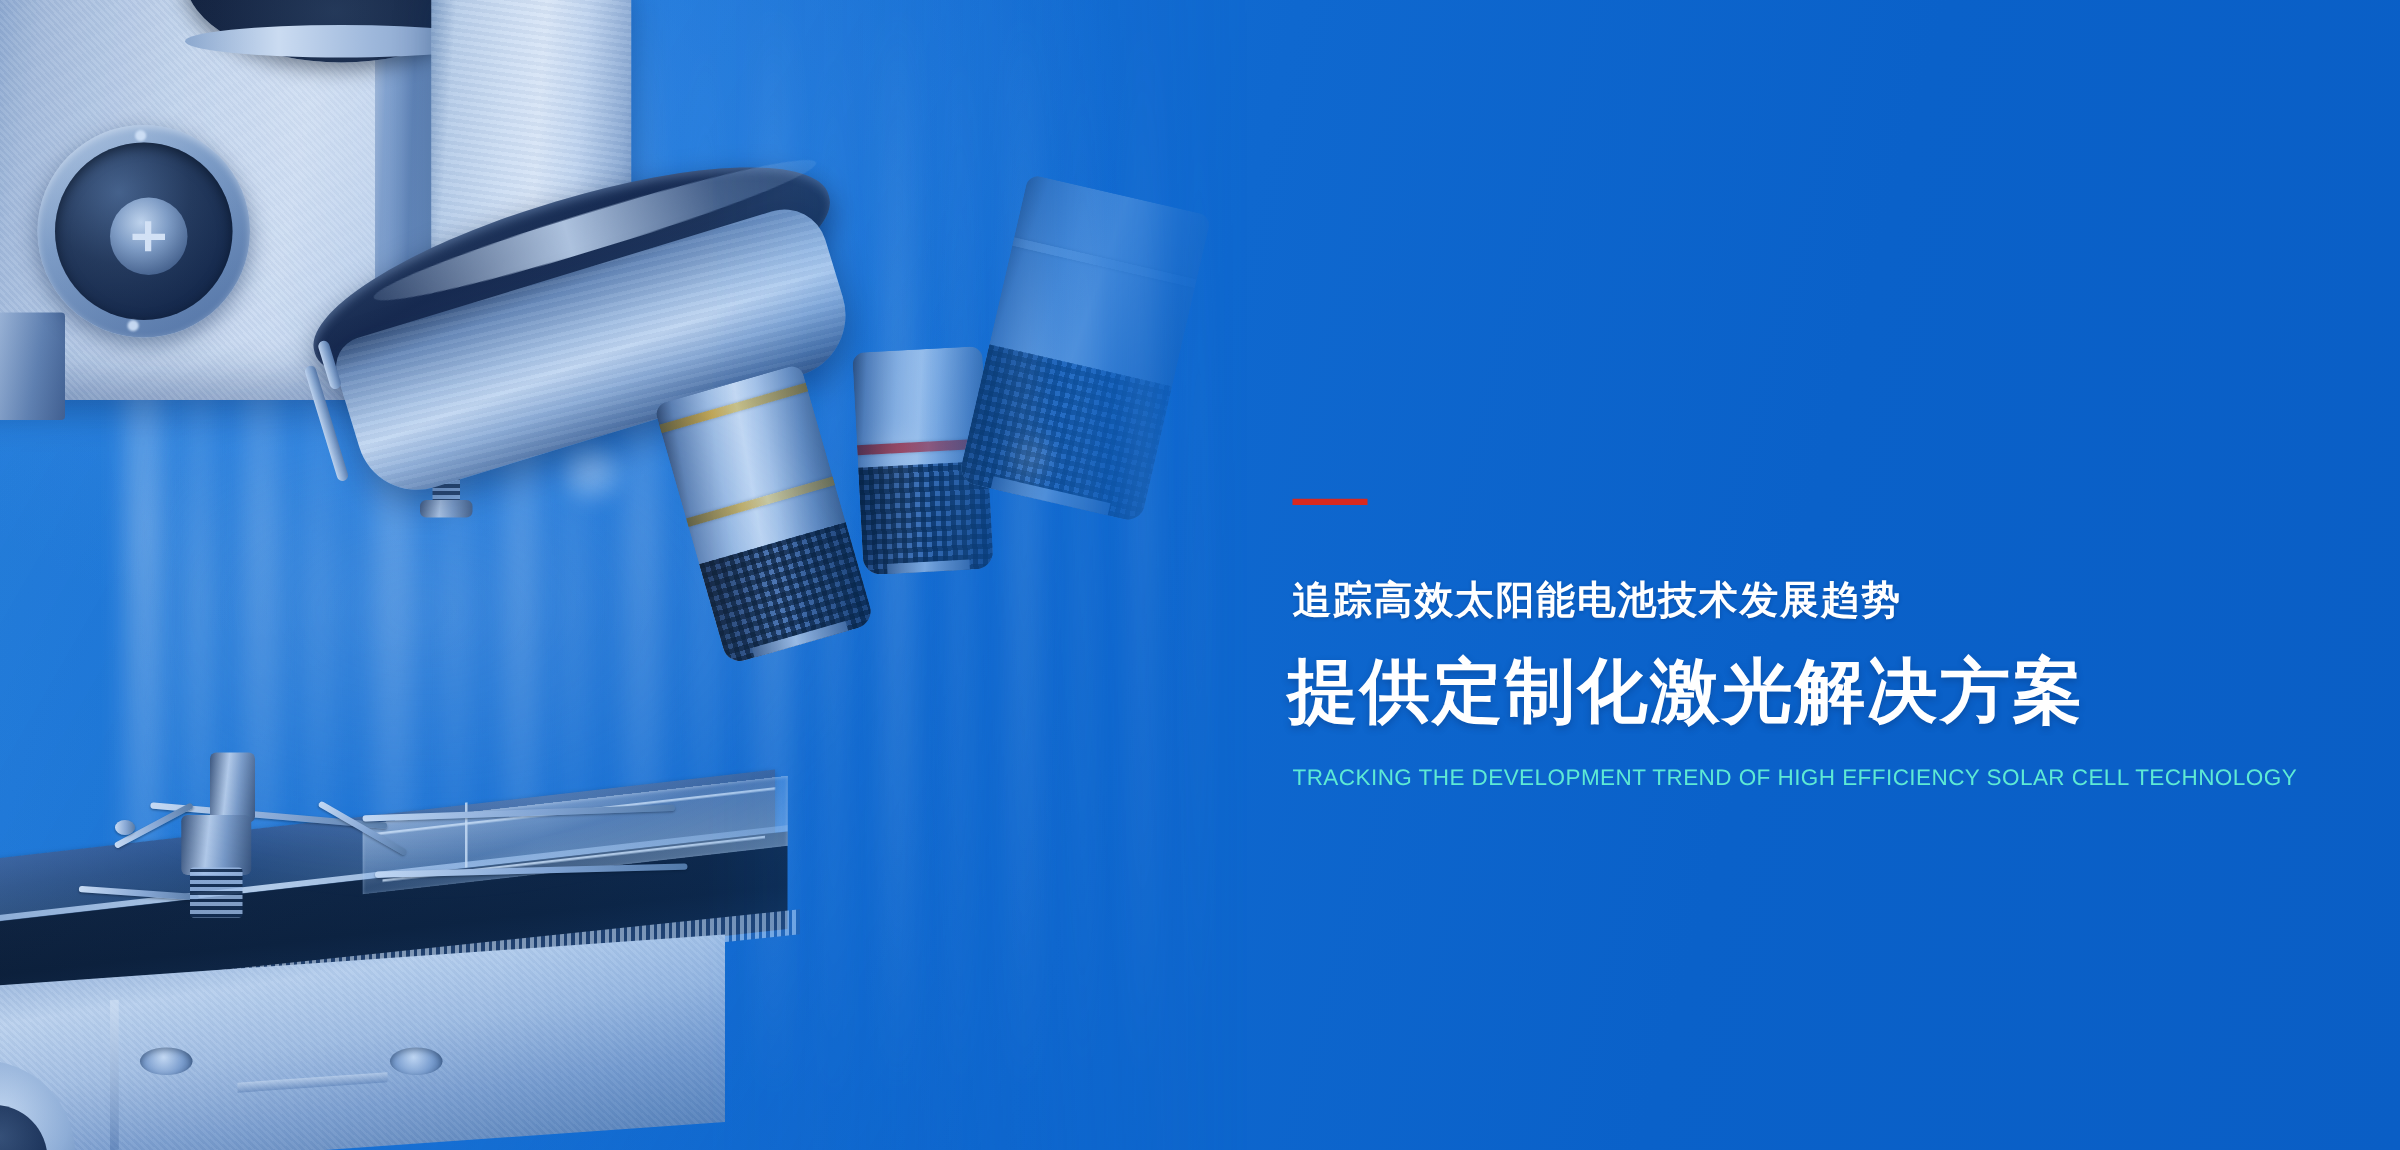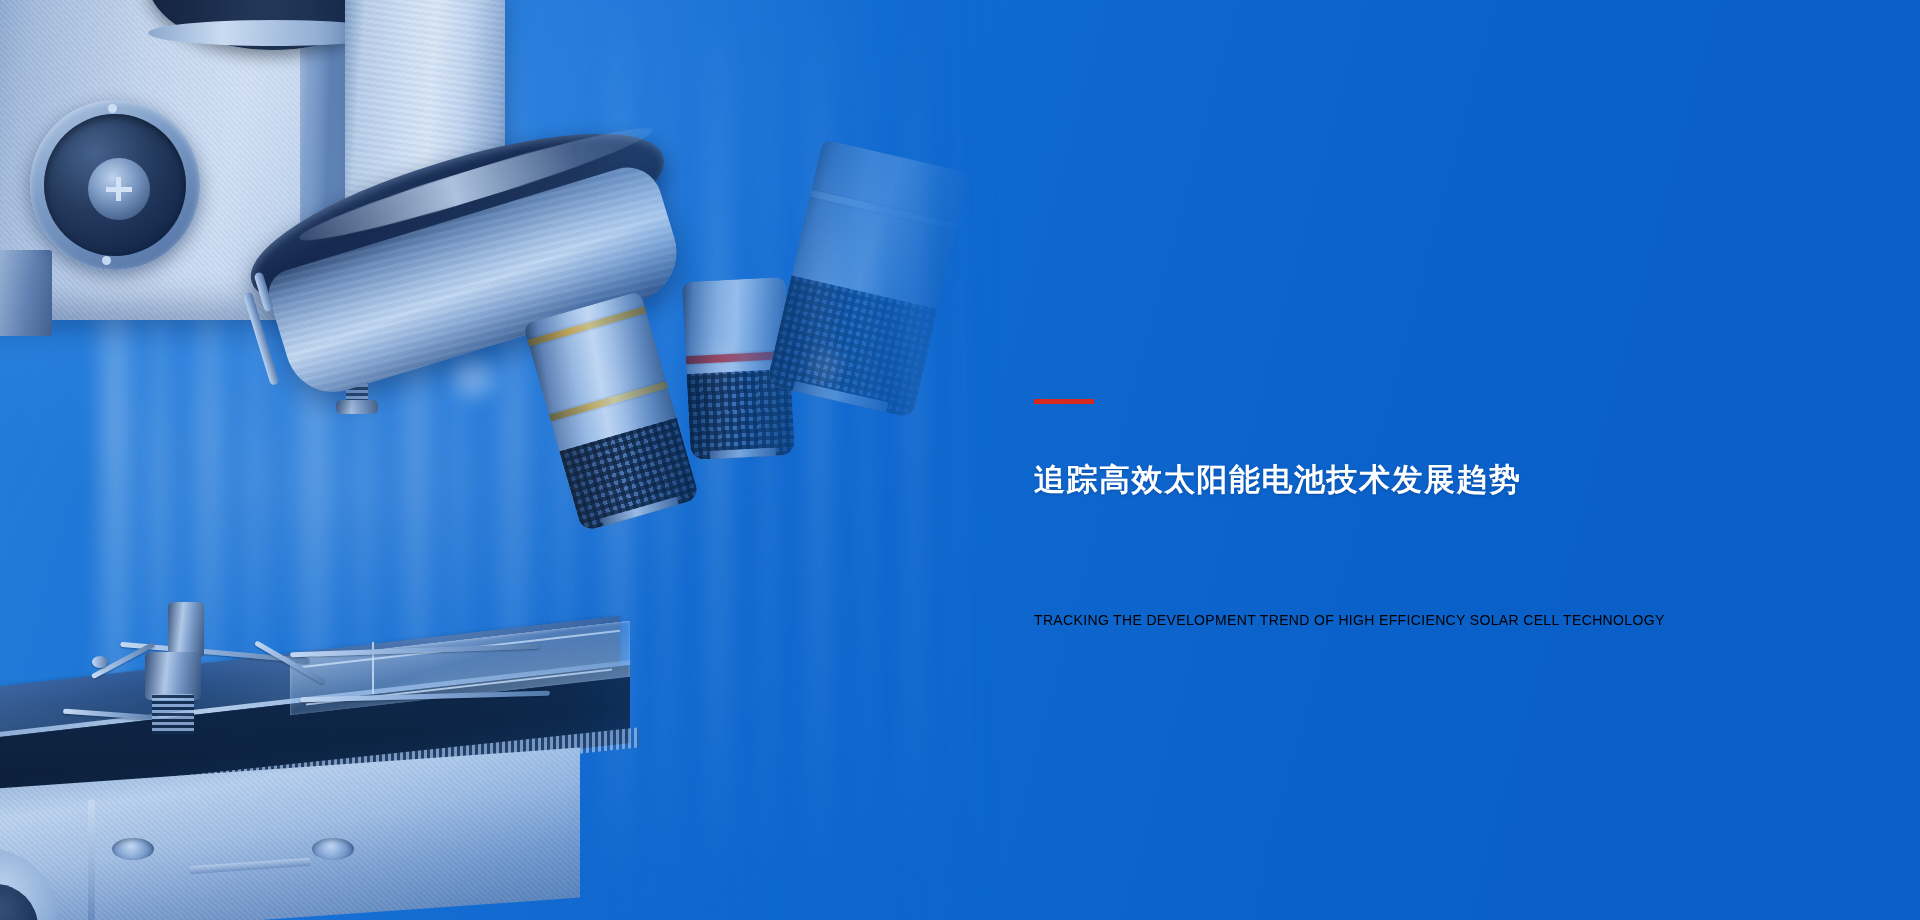--- a/index.html
+++ b/index.html
@@ -295,22 +295,22 @@
     text-shadow:0 1px 3px rgba(4,34,82,.3);
   }
   .headline {
     position:absolute; left:-4px; top:516px;
     font-size:56px; font-weight:bold; letter-spacing:2px;
     color:#ffffff; white-space:nowrap;
     text-shadow:0 2px 6px rgba(4,34,82,.28);
   }
   .sub1 {
     position:absolute; left:0; top:612px;
-    font-size:14px; font-weight:normal; letter-spacing:.35px;
-    color:#000000; white-space:nowrap;
+    font-size:18px; font-weight:normal; letter-spacing:.35px;
+    color:#5eead4; white-space:nowrap;
   }
   .sub2 {
     position:absolute; left:0; top:648px;
     font-size:18px; font-weight:normal; letter-spacing:.35px;
     color:#f2f7ff; white-space:nowrap;
   }
 </style>
 </head>
 <body>
 
@@ -433,18 +433,19 @@
 
     <div class="photo-glow"></div>
     <div class="photo-tint"></div>
   </div>
 
   <div class="content">
     <div class="accent-rule" style="background:#d8291f;"></div>
 
     <div class="kicker">追踪高效太阳能电池技术发展趋势</div>
 
+    <div class="headline">提供定制化激光解决方案</div>
 
     <div class="sub1">TRACKING THE DEVELOPMENT TREND OF HIGH EFFICIENCY SOLAR CELL TECHNOLOGY</div>
 
   </div>
 
 </div>
 
 </body></html>

